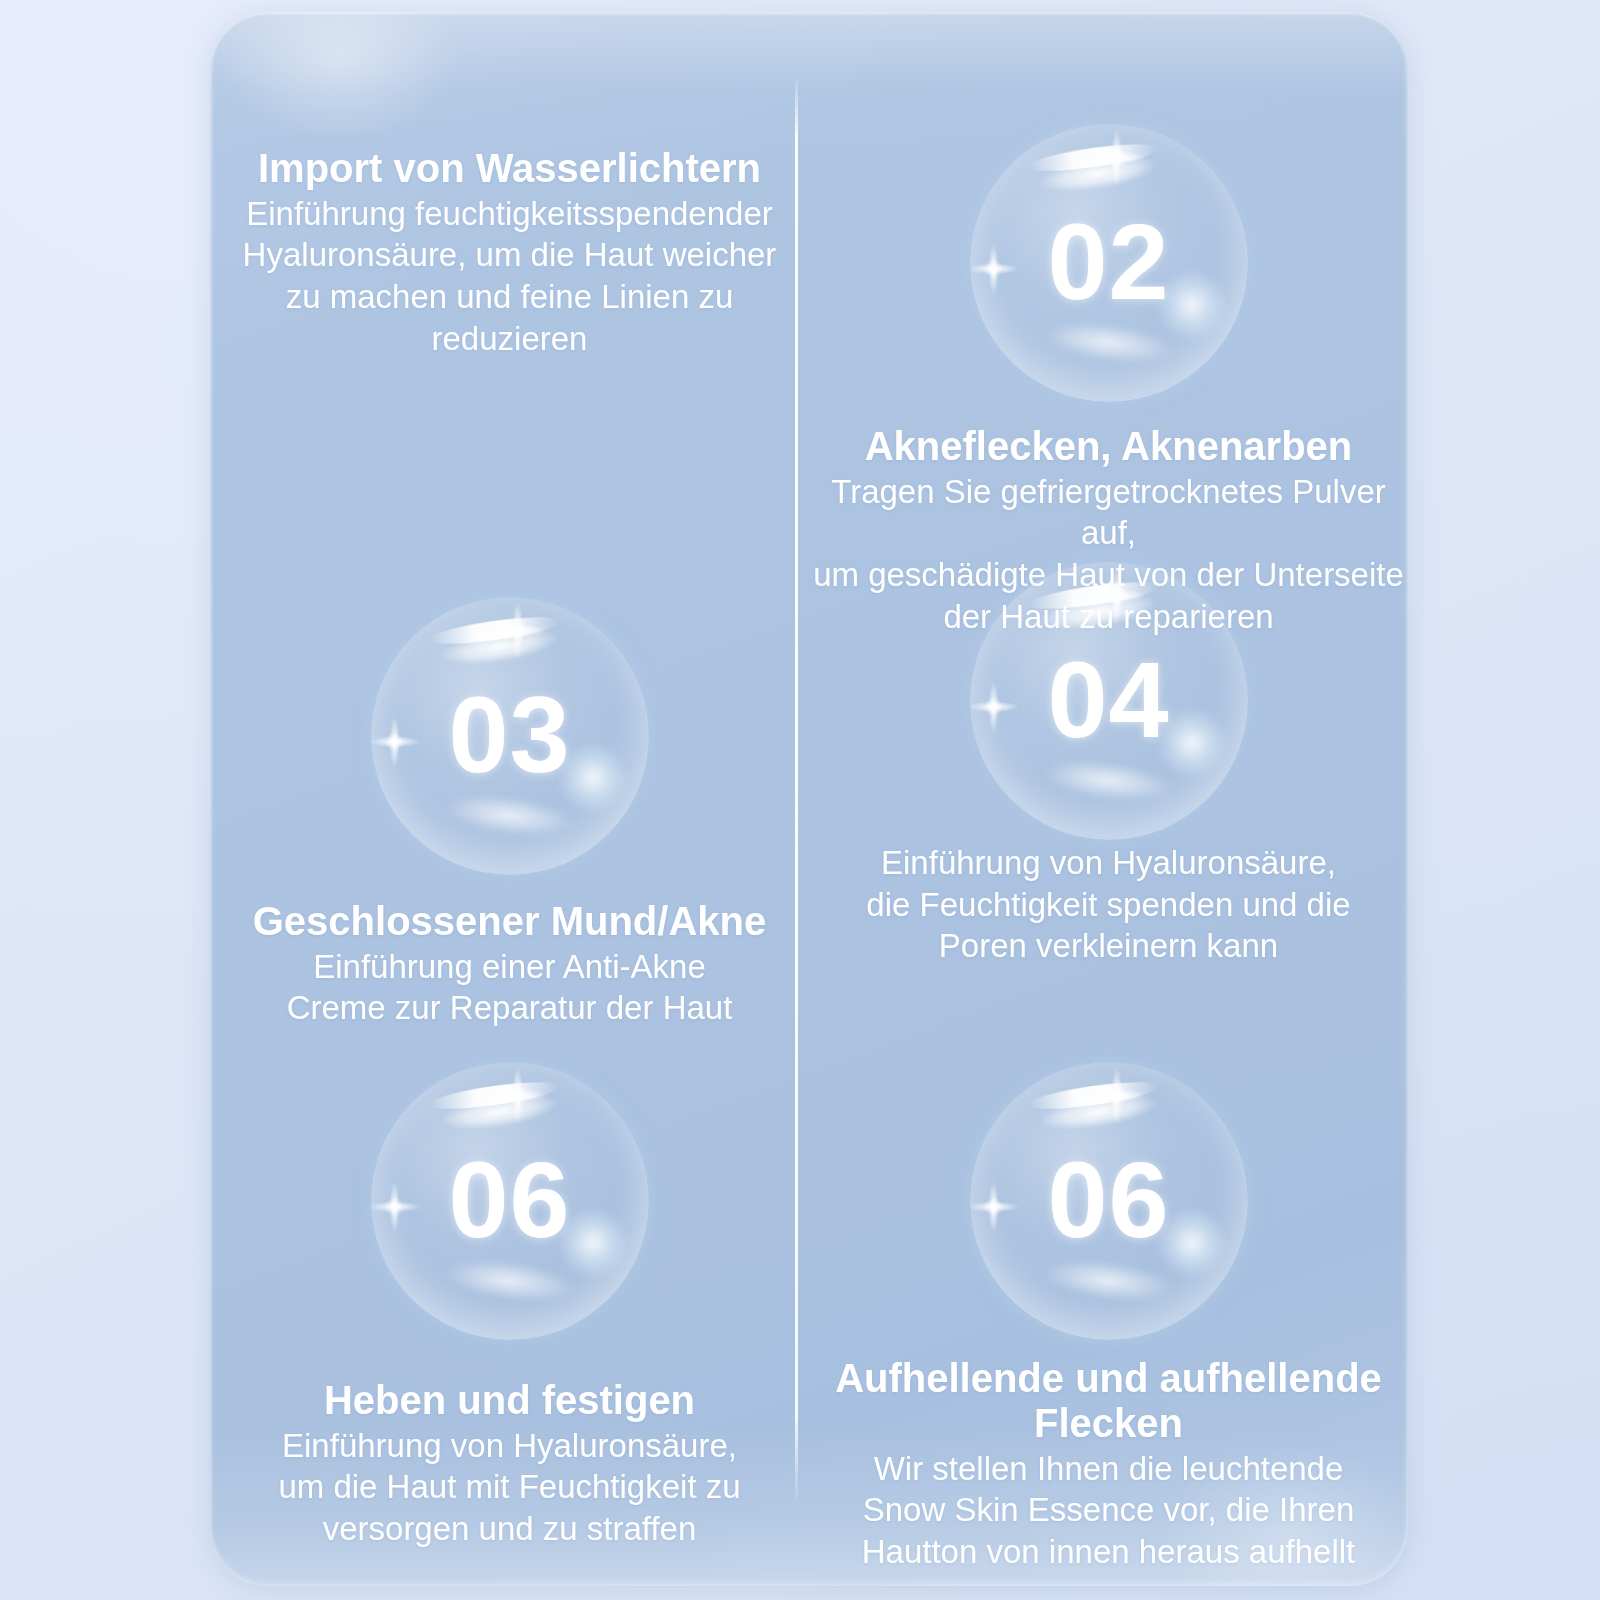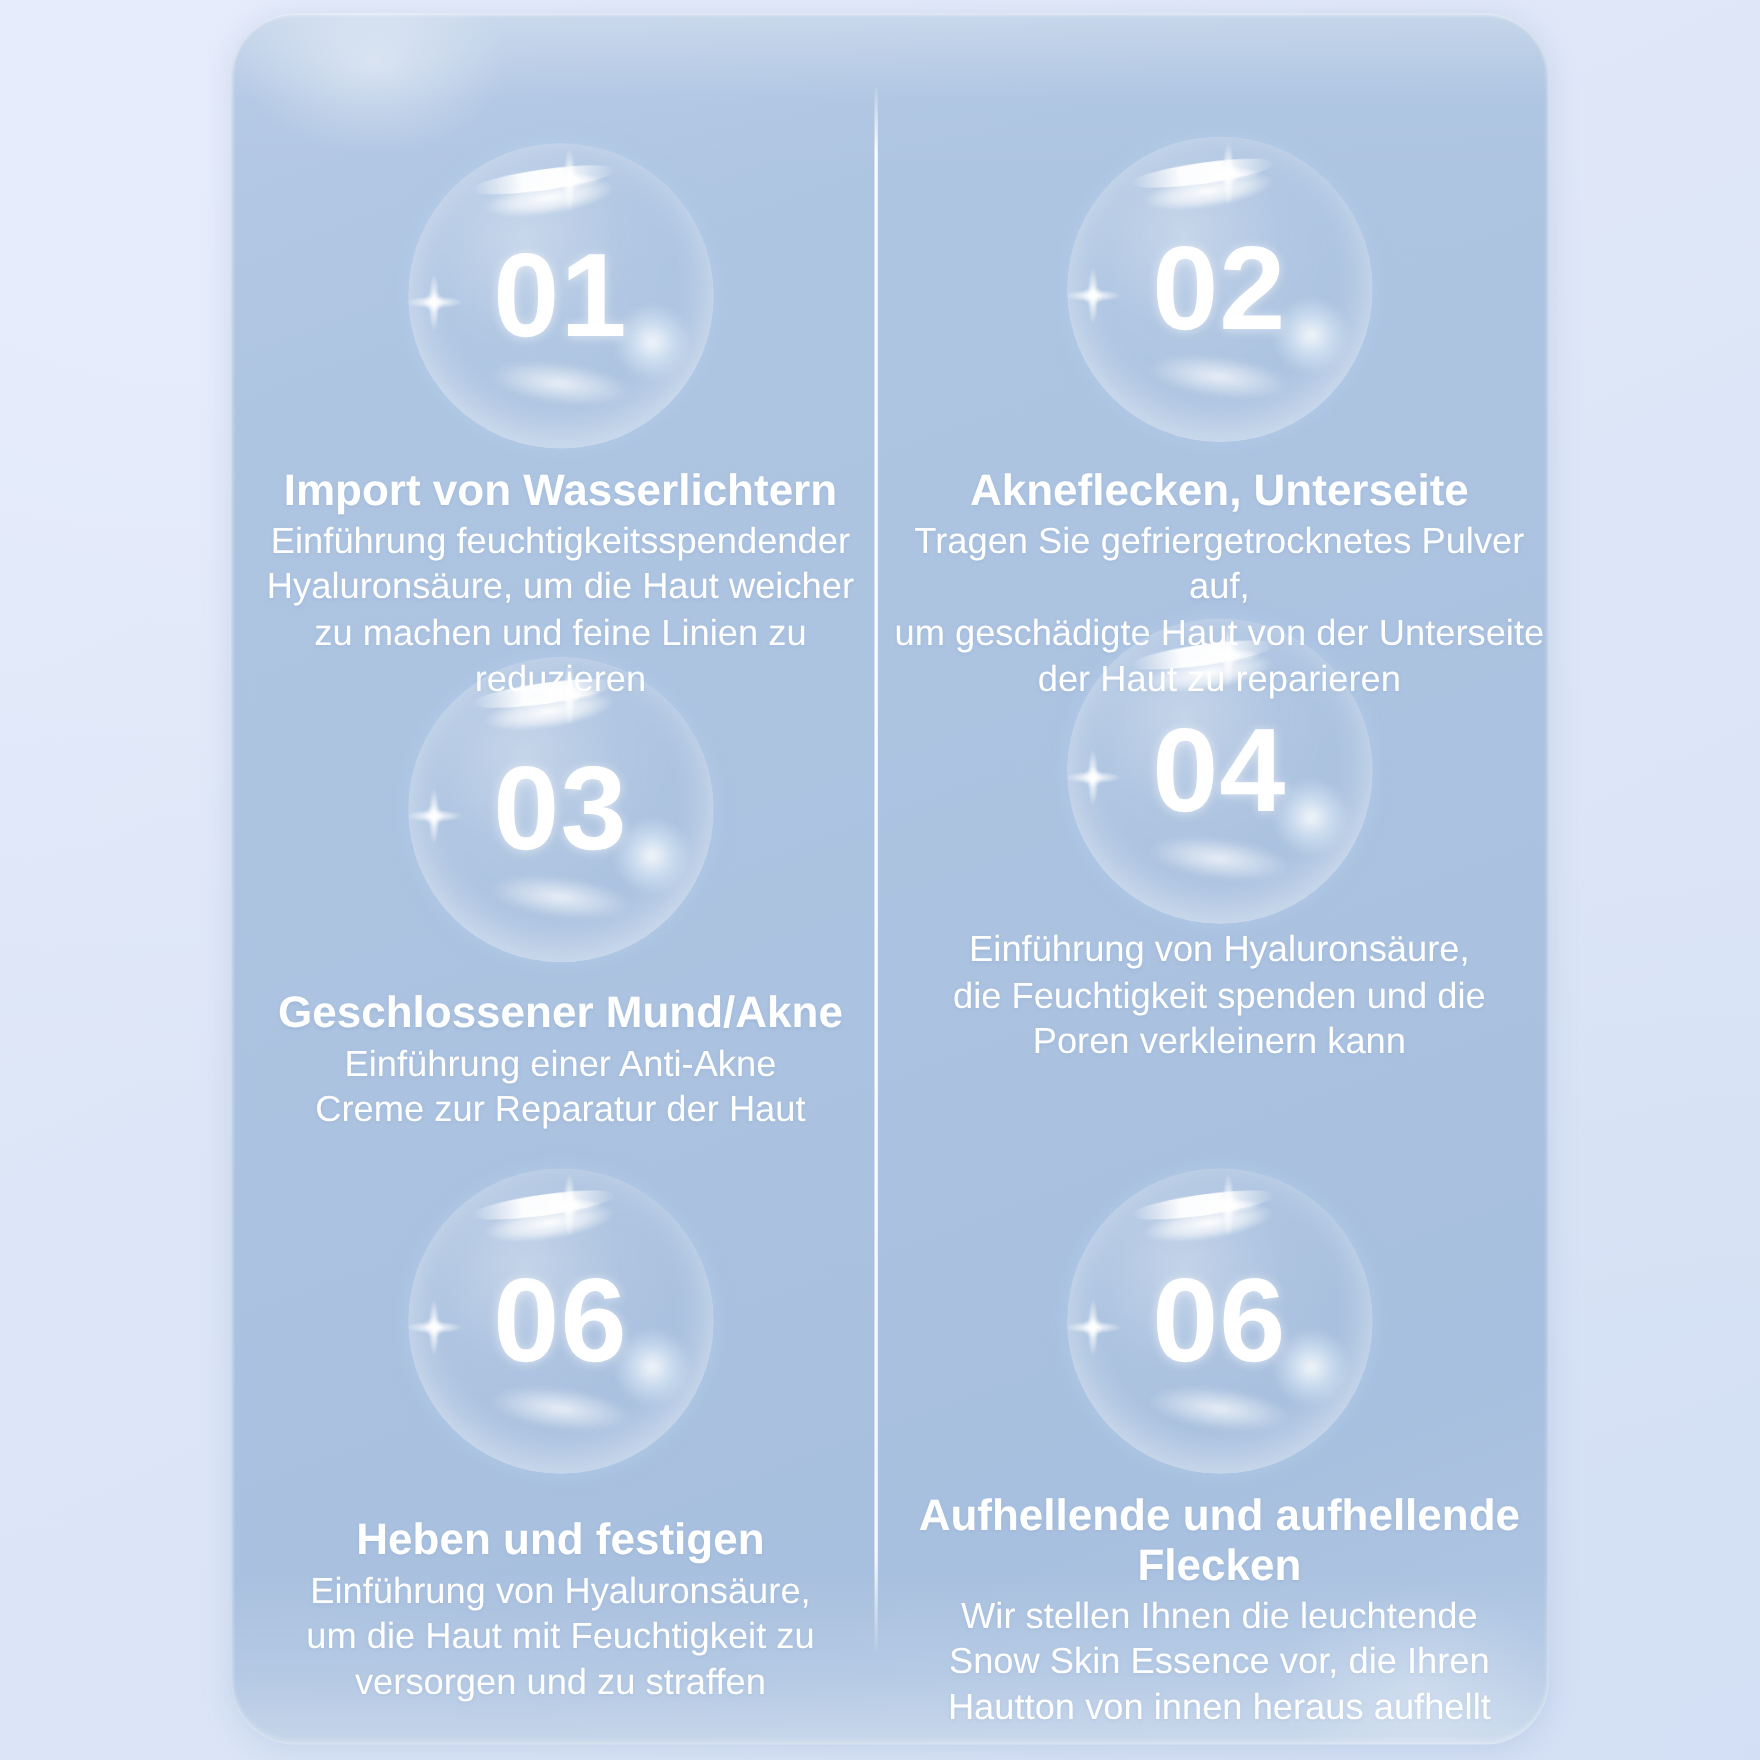--- a/index.html
+++ b/index.html
@@ -261,35 +261,20 @@
 
 <div id="page">
 
   <div id="card">
 
     <div id="divider"></div>
 
     <div class="col left">
 
       <div class="item" id="item-1">
-        <div class="bubble-wrap">
-          <div class="bubble">
-            <span class="arc-top"></span>
-            <span class="arc-line"></span>
-            <span class="arc-bottom"></span>
-            <span class="glow-br"></span>
-            <span class="spark spark-tr">
-                <i></i>
-              </span>
-            <span class="spark spark-l">
-                <i></i>
-              </span>
-          </div>
-          <div class="bubble-number">01</div>
-        </div>
         <h3 class="item-title">Import von Wasserlichtern</h3>
         <p class="item-desc">Einführung feuchtigkeitsspendender
 Hyaluronsäure, um die Haut weicher
 zu machen und feine Linien zu reduzieren</p>
       </div>
 
       <div class="item" id="item-3">
         <div class="bubble-wrap">
           <div class="bubble">
             <span class="arc-top"></span>
@@ -345,21 +330,21 @@
             <span class="glow-br"></span>
             <span class="spark spark-tr">
                 <i></i>
               </span>
             <span class="spark spark-l">
                 <i></i>
               </span>
           </div>
           <div class="bubble-number">02</div>
         </div>
-        <h3 class="item-title">Akneflecken, Unterseite</h3>
+        <h3 class="item-title">Akneflecken, Aknenarben</h3>
         <p class="item-desc">Tragen Sie gefriergetrocknetes Pulver auf,
 um geschädigte Haut von der Unterseite
 der Haut zu reparieren</p>
       </div>
 
       <div class="item" id="item-4">
         <div class="bubble-wrap">
           <div class="bubble">
             <span class="arc-top"></span>
             <span class="arc-line"></span>

